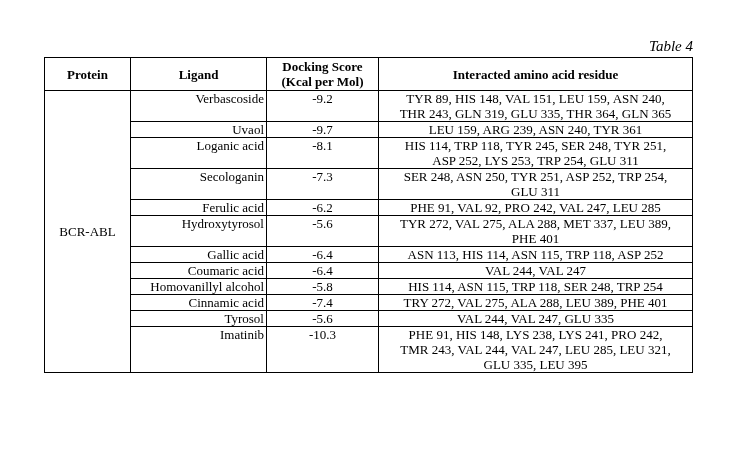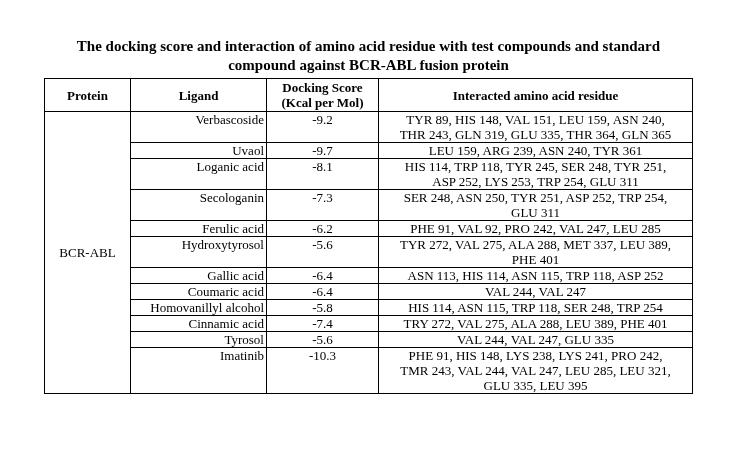--- a/index.html
+++ b/index.html
@@ -76,22 +76,22 @@
     text-align: center;
     vertical-align: top;
     padding: 0 16px;
   }
 </style>
 </head>
 <body>
 
 <div class="page">
 
+  <div class="caption">Table 4</div>
 
-  <div class="title">The docking score and interaction of amino acid residue with test compounds and standard compound against BCR-ABL fusion protein</div>
 
   <table class="docking">
     <colgroup>
       <col class="c-protein">
       <col class="c-ligand">
       <col class="c-score">
       <col class="c-residues">
     </colgroup>
     <thead>
       <tr>

